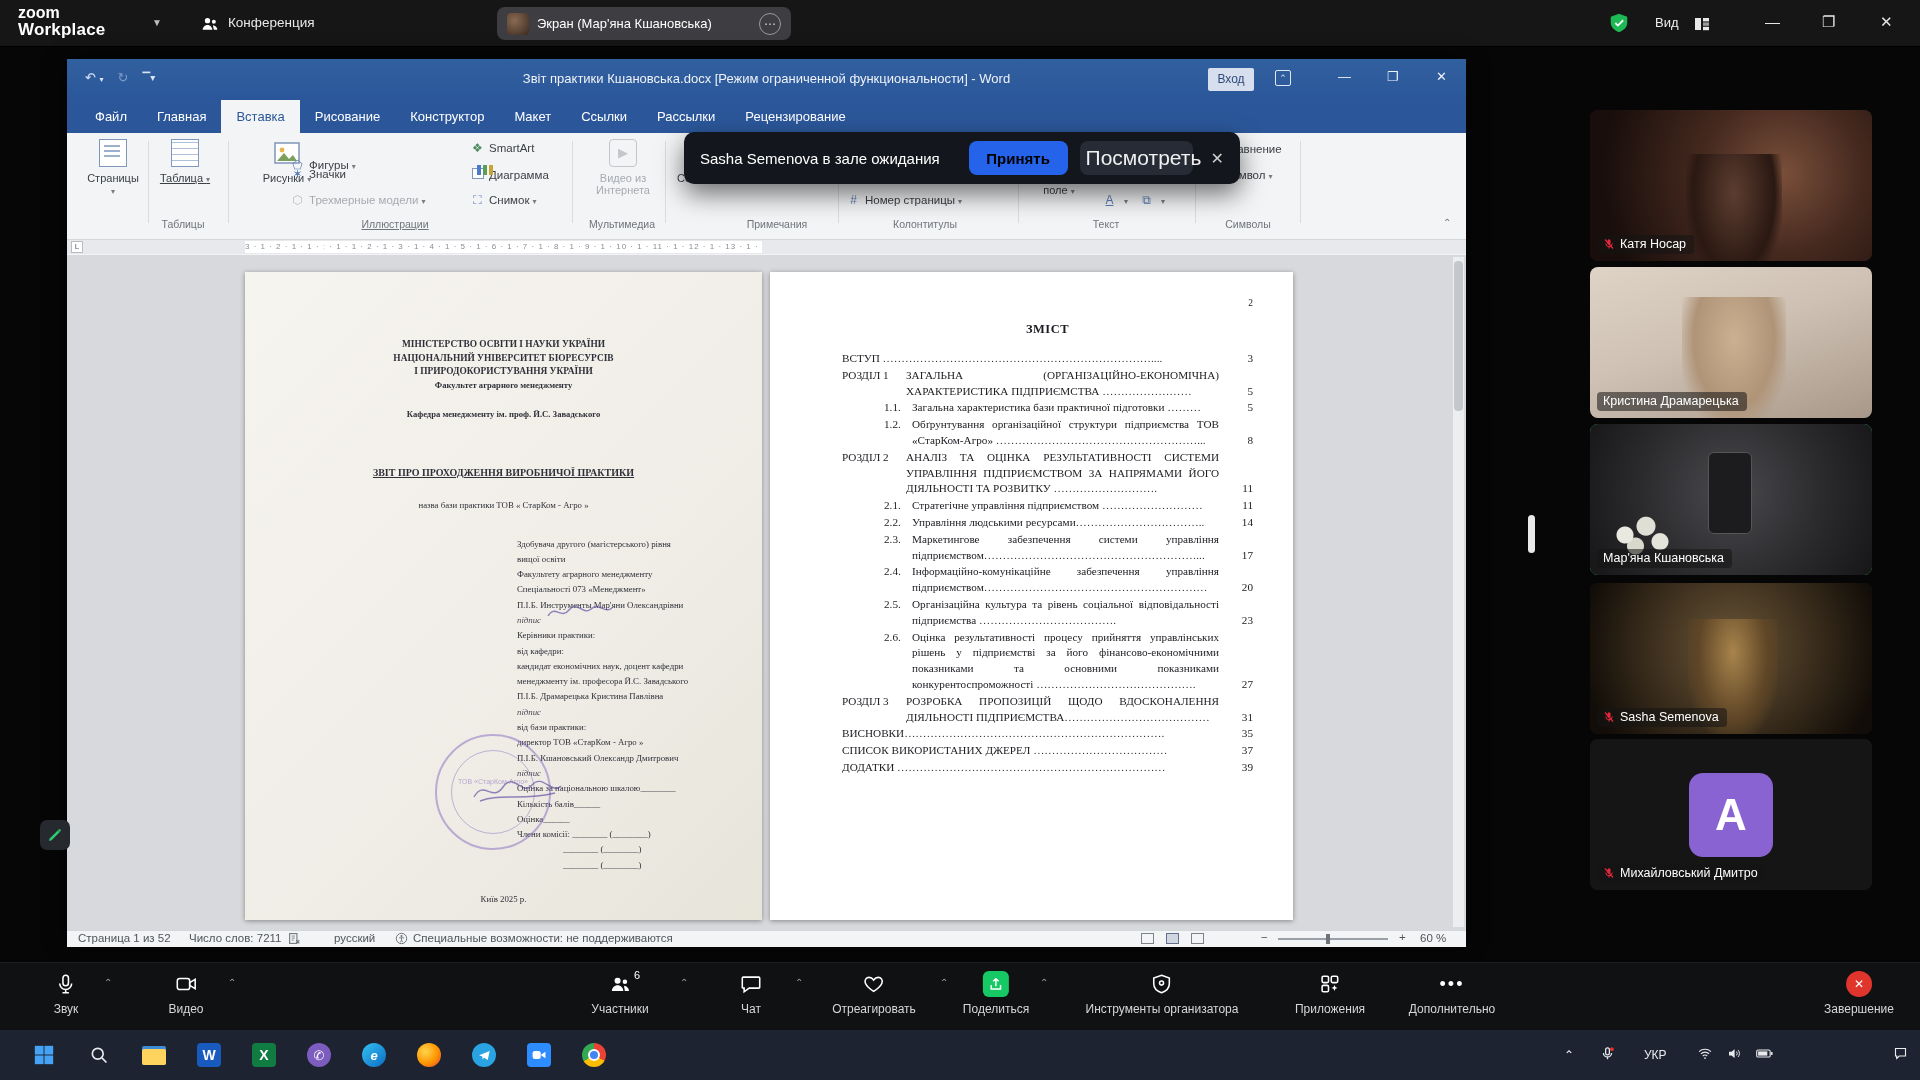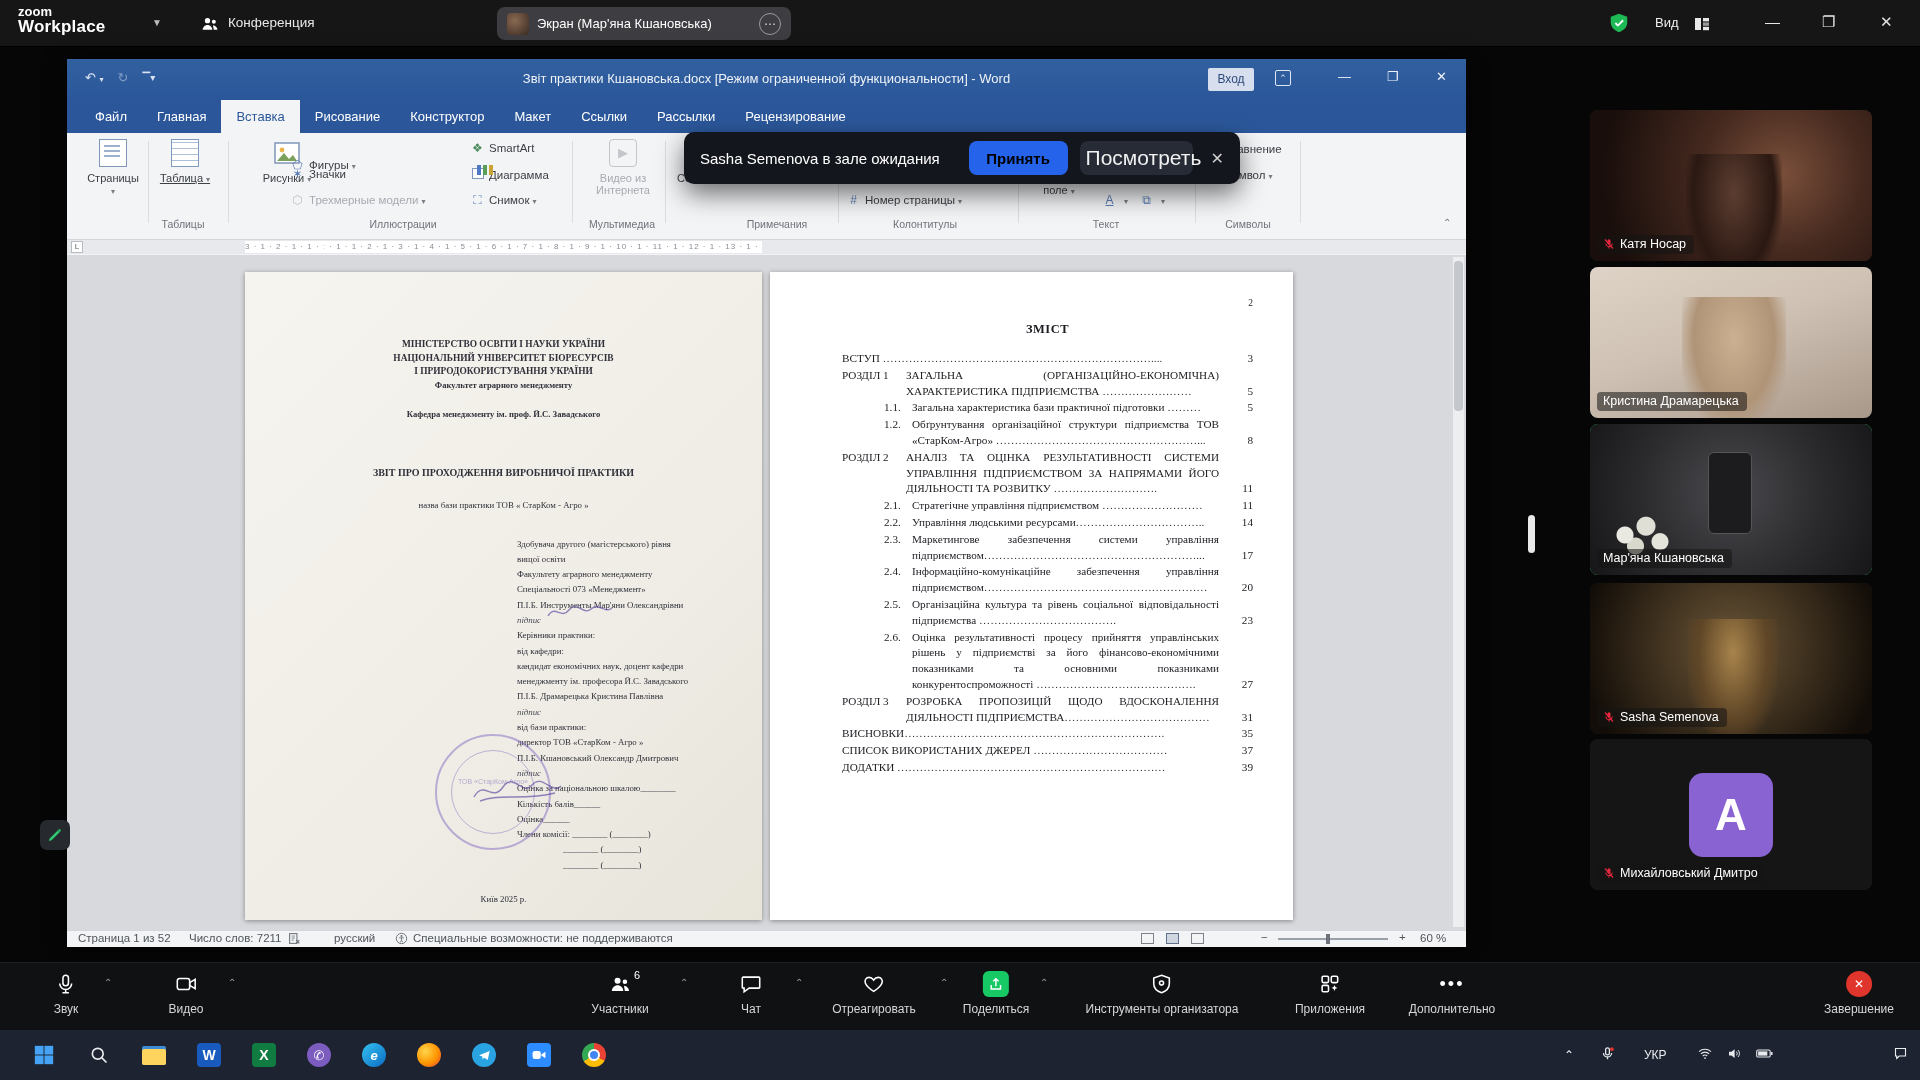--- a/index.html
+++ b/index.html
@@ -3,21 +3,21 @@
 <meta charset="utf-8">
 <style>
   html,body{margin:0;padding:0;background:#000;}
   *{box-sizing:border-box;}
   #stage{position:relative;width:1920px;height:1080px;background:#0a0a0b;overflow:hidden;
          font-family:"Liberation Sans",sans-serif;-webkit-font-smoothing:antialiased;}
   .abs{position:absolute;}
   
   #topbar{left:0;top:0;width:1920px;height:47px;background:#161616;border-bottom:1px solid #000;}
   #logo{left:18px;top:5px;color:#fff;line-height:1;}
-  #logo .l1{font-size:13px;font-weight:bold;}
+  #logo .l1{font-size:16px;font-weight:bold;}
   #logo .l2{font-size:17px;font-weight:bold;letter-spacing:.2px;}
   .chev{color:#bdbdbd;font-size:10px;}
   #meet-lbl{color:#e9e9e9;font-size:13.5px;}
   #share-tab{left:497px;top:7px;width:294px;height:33px;background:#3e3e42;border-radius:8px;
              display:flex;align-items:center;padding:0 10px;gap:8px;}
   #share-tab .av{width:22px;height:22px;border-radius:4px;background:radial-gradient(circle at 35% 35%,#8a6a52,#3a2a22);flex:0 0 auto;}
   #share-tab .t{color:#fff;font-size:13px;white-space:nowrap;overflow:hidden;flex:1;}
   #share-tab .more{width:22px;height:22px;border:1px solid #9a9a9a;border-radius:50%;color:#ddd;
                    font-size:12px;line-height:20px;text-align:center;flex:0 0 auto;}
   .winbtn{color:#e6e6e6;font-size:15px;}
@@ -292,21 +292,21 @@
         <div class="sbtn" style="left:1072px;top:35px;"><span class="sic"><span style="display:inline-block;width:12px;height:11px;border:1px solid #8096b8;border-top:3px solid #b05a5a;"></span></span></div>
         <div class="sbtn" style="left:1035px;top:61px;"><span class="sic" style="text-decoration:underline;">A</span><span class="vv">▾</span></div>
         <div class="sbtn" style="left:1072px;top:61px;"><span class="sic">⧉</span><span class="vv">▾</span></div>
         <div class="rdiv" style="left:1128px;"></div>
 
         <div class="sbtn" style="left:1138px;top:9px;"><span class="sic" style="font-family:'Liberation Serif',serif;font-size:14px;color:#3558a8;">π</span><span>Уравнение</span></div>
         <div class="sbtn" style="left:1138px;top:35px;"><span class="sic" style="font-family:'Liberation Serif',serif;font-size:13px;color:#3558a8;">Ω</span><span>Символ</span><span class="vv">▾</span></div>
         <div class="rdiv" style="left:1233px;"></div>
 
         <div class="glabel" style="left:116px;">Таблицы</div>
-        <div class="glabel" style="left:336px;">Иллюстрации</div>
+        <div class="glabel" style="left:328px;text-decoration:underline;">Иллюстрации</div>
         <div class="glabel" style="left:555px;">Мультимедиа</div>
         <div class="glabel" style="left:710px;">Примечания</div>
         <div class="glabel" style="left:858px;">Колонтитулы</div>
         <div class="glabel" style="left:1039px;">Текст</div>
         <div class="glabel" style="left:1181px;">Символы</div>
         <div class="abs" style="left:1376px;top:84px;color:#70757c;font-size:10px;">⌃</div>
       </div>
 
       <div id="hruler" class="abs">
         <div class="white"><span>3 · 1 · 2 · 1 · 1 · ː · 1 · 1 · 2 · 1 · 3 · 1 · 4 · 1 · 5 · 1 · 6 · 1 · 7 · 1 · 8 · 1 · 9 · 1 · 10 · 1 · 11 · 1 · 12 · 1 · 13 · 1 · 14 · 1 · 15 · 1 · 16 · 1 · 17 · 1 ·</span></div>
@@ -317,21 +317,21 @@
       </div>
 
       <div id="docarea" class="abs">
         <div class="page" id="page1">
           <div class="inner" id="p1inner">
               <div class="p1c p1h">МІНІСТЕРСТВО ОСВІТИ І НАУКИ УКРАЇНИ</div>
               <div class="p1c p1h">НАЦІОНАЛЬНИЙ УНІВЕРСИТЕТ БІОРЕСУРСІВ</div>
               <div class="p1c p1h">І ПРИРОДОКОРИСТУВАННЯ УКРАЇНИ</div>
               <div class="p1c p1h" style="font-size: 8.6px;">Факультет аграрного менеджменту</div>
               <div class="p1c p1h" style="margin-top: 16px; font-size: 8.6px;">Кафедра менеджменту ім. проф. Й.С. Завадського</div>
-              <div class="p1c p1h" style="margin-top: 44px; font-size: 10px;">ЗВІТ ПРО ПРОХОДЖЕННЯ ВИРОБНИЧОЇ ПРАКТИКИ</div>
+              <div class="p1c p1h" style="margin-top: 44px; font-size: 10px; text-decoration: underline;">ЗВІТ ПРО ПРОХОДЖЕННЯ ВИРОБНИЧОЇ ПРАКТИКИ</div>
               <div class="p1c" style="margin-top: 20px;">назва бази практики  ТОВ « СтарКом - Агро »</div>
               <div class="p1l" style="margin-top: 24px;">Здобувача другого (магістерського) рівня</div>
               <div class="p1l">вищої освіти</div>
               <div class="p1l">Факультету аграрного менеджменту</div>
               <div class="p1l">Спеціальності 073 «Менеджмент»</div>
               <div class="p1l">П.І.Б. Инструменты Мар'яни Олександрівни</div>
               <div class="p1l it">підпис</div>
               <div class="p1l">Керівники практики:</div>
               <div class="p1l">від кафедри:</div>
               <div class="p1l">кандидат економічних наук, доцент кафедри</div>

